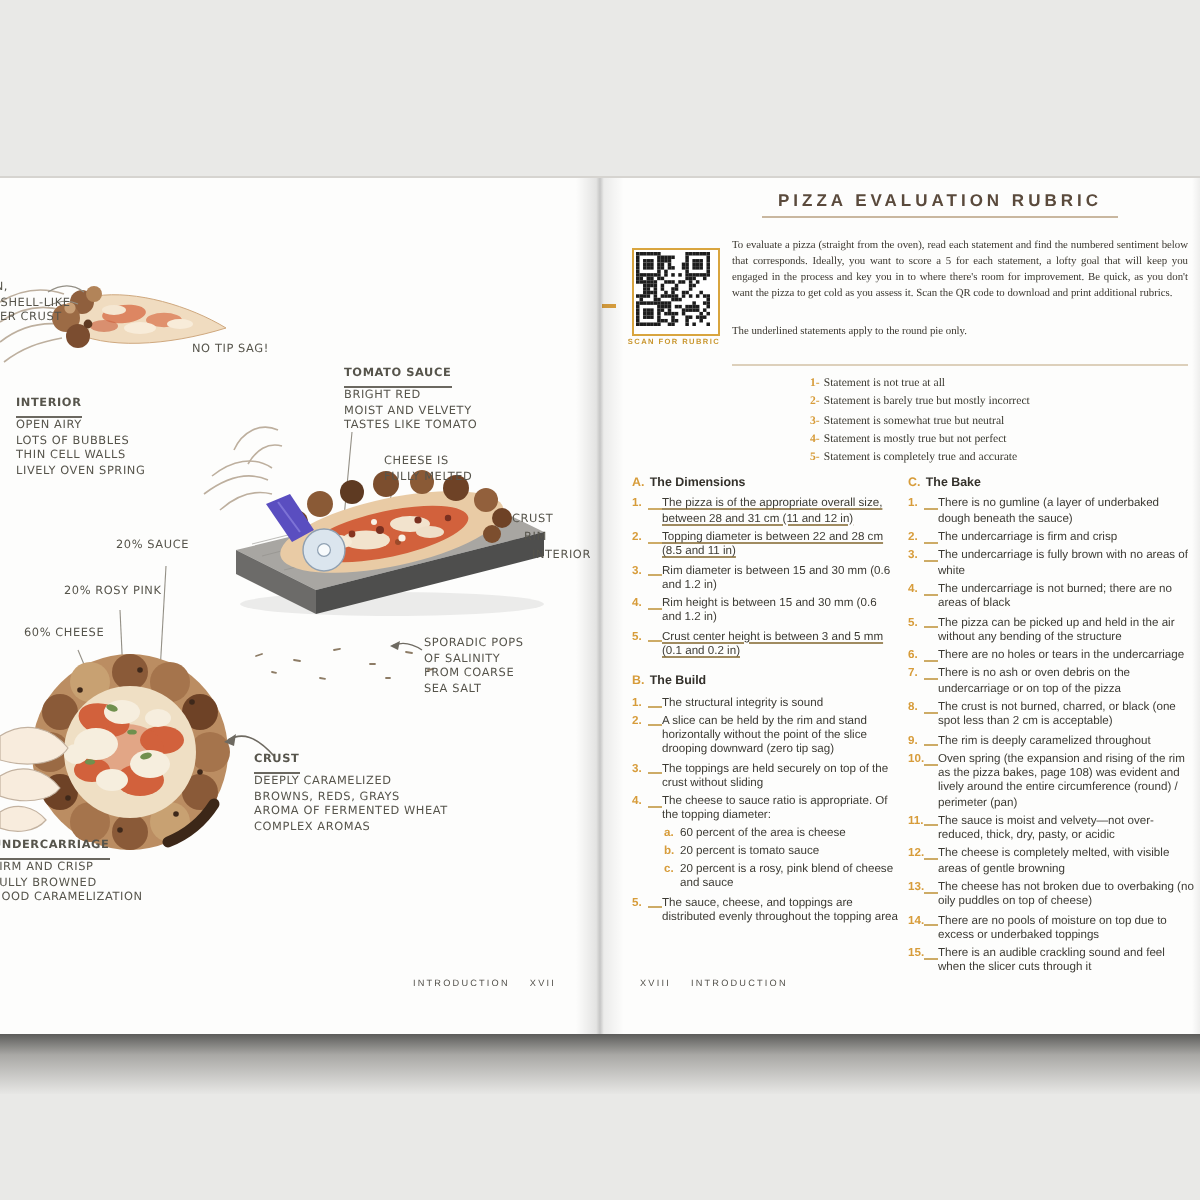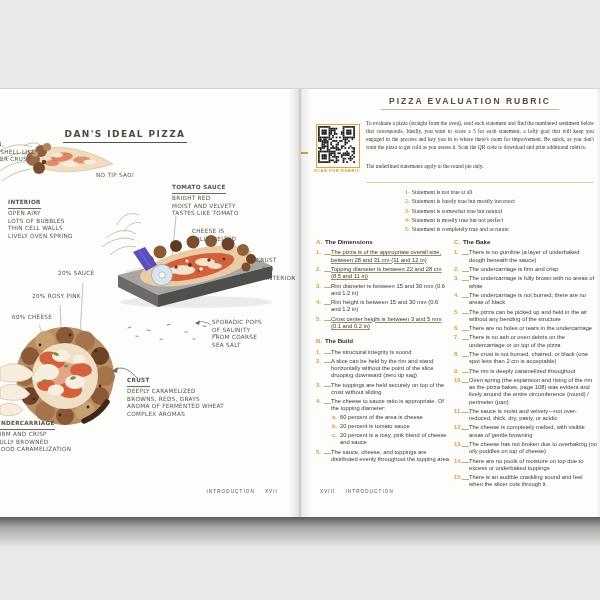--- a/index.html
+++ b/index.html
@@ -207,21 +207,20 @@
           <path d="M0,299 C11,292 23,296 30,305 C25,312 11,313 0,309 Z" fill="#f8ecdd" stroke="#c3b2a0" stroke-width="0.6"></path>
           <path d="M0,317 C8,312 17,314 23,321 C18,327 8,328 0,325 Z" fill="#f8ecdd" stroke="#c3b2a0" stroke-width="0.6"></path>
         </g>
 
         <g stroke="#6e6a61" stroke-width="0.8" fill="none">
           <path d="M137,289 C128,279 121,277 114,281"></path>
           <polygon points="112,282 118,278 117,284" fill="#6e6a61" stroke="none"></polygon>
         </g>
       </svg>
 
-      <div class="lp-title"><span>DAN'S IDEAL PIZZA</span></div>
 
       <div class="hl" style="left:-13px;top:52px;">THIN,<br>EGGSHELL-LIKE<br>OUTER CRUST</div>
       <div class="hl" style="left:96px;top:83px;">NO TIP SAG!</div>
 
       <div class="hl" style="left:8px;top:110px;"><span class="hh">INTERIOR</span></div>
       <div class="hl" style="left:8px;top:121px;">OPEN AIRY<br>LOTS OF BUBBLES<br>THIN CELL WALLS<br>LIVELY OVEN SPRING</div>
 
       <div class="hl" style="left:172px;top:95px;"><span class="hh">TOMATO SAUCE</span></div>
       <div class="hl" style="left:172px;top:106px;">BRIGHT RED<br>MOIST AND VELVETY<br>TASTES LIKE TOMATO</div>
 

